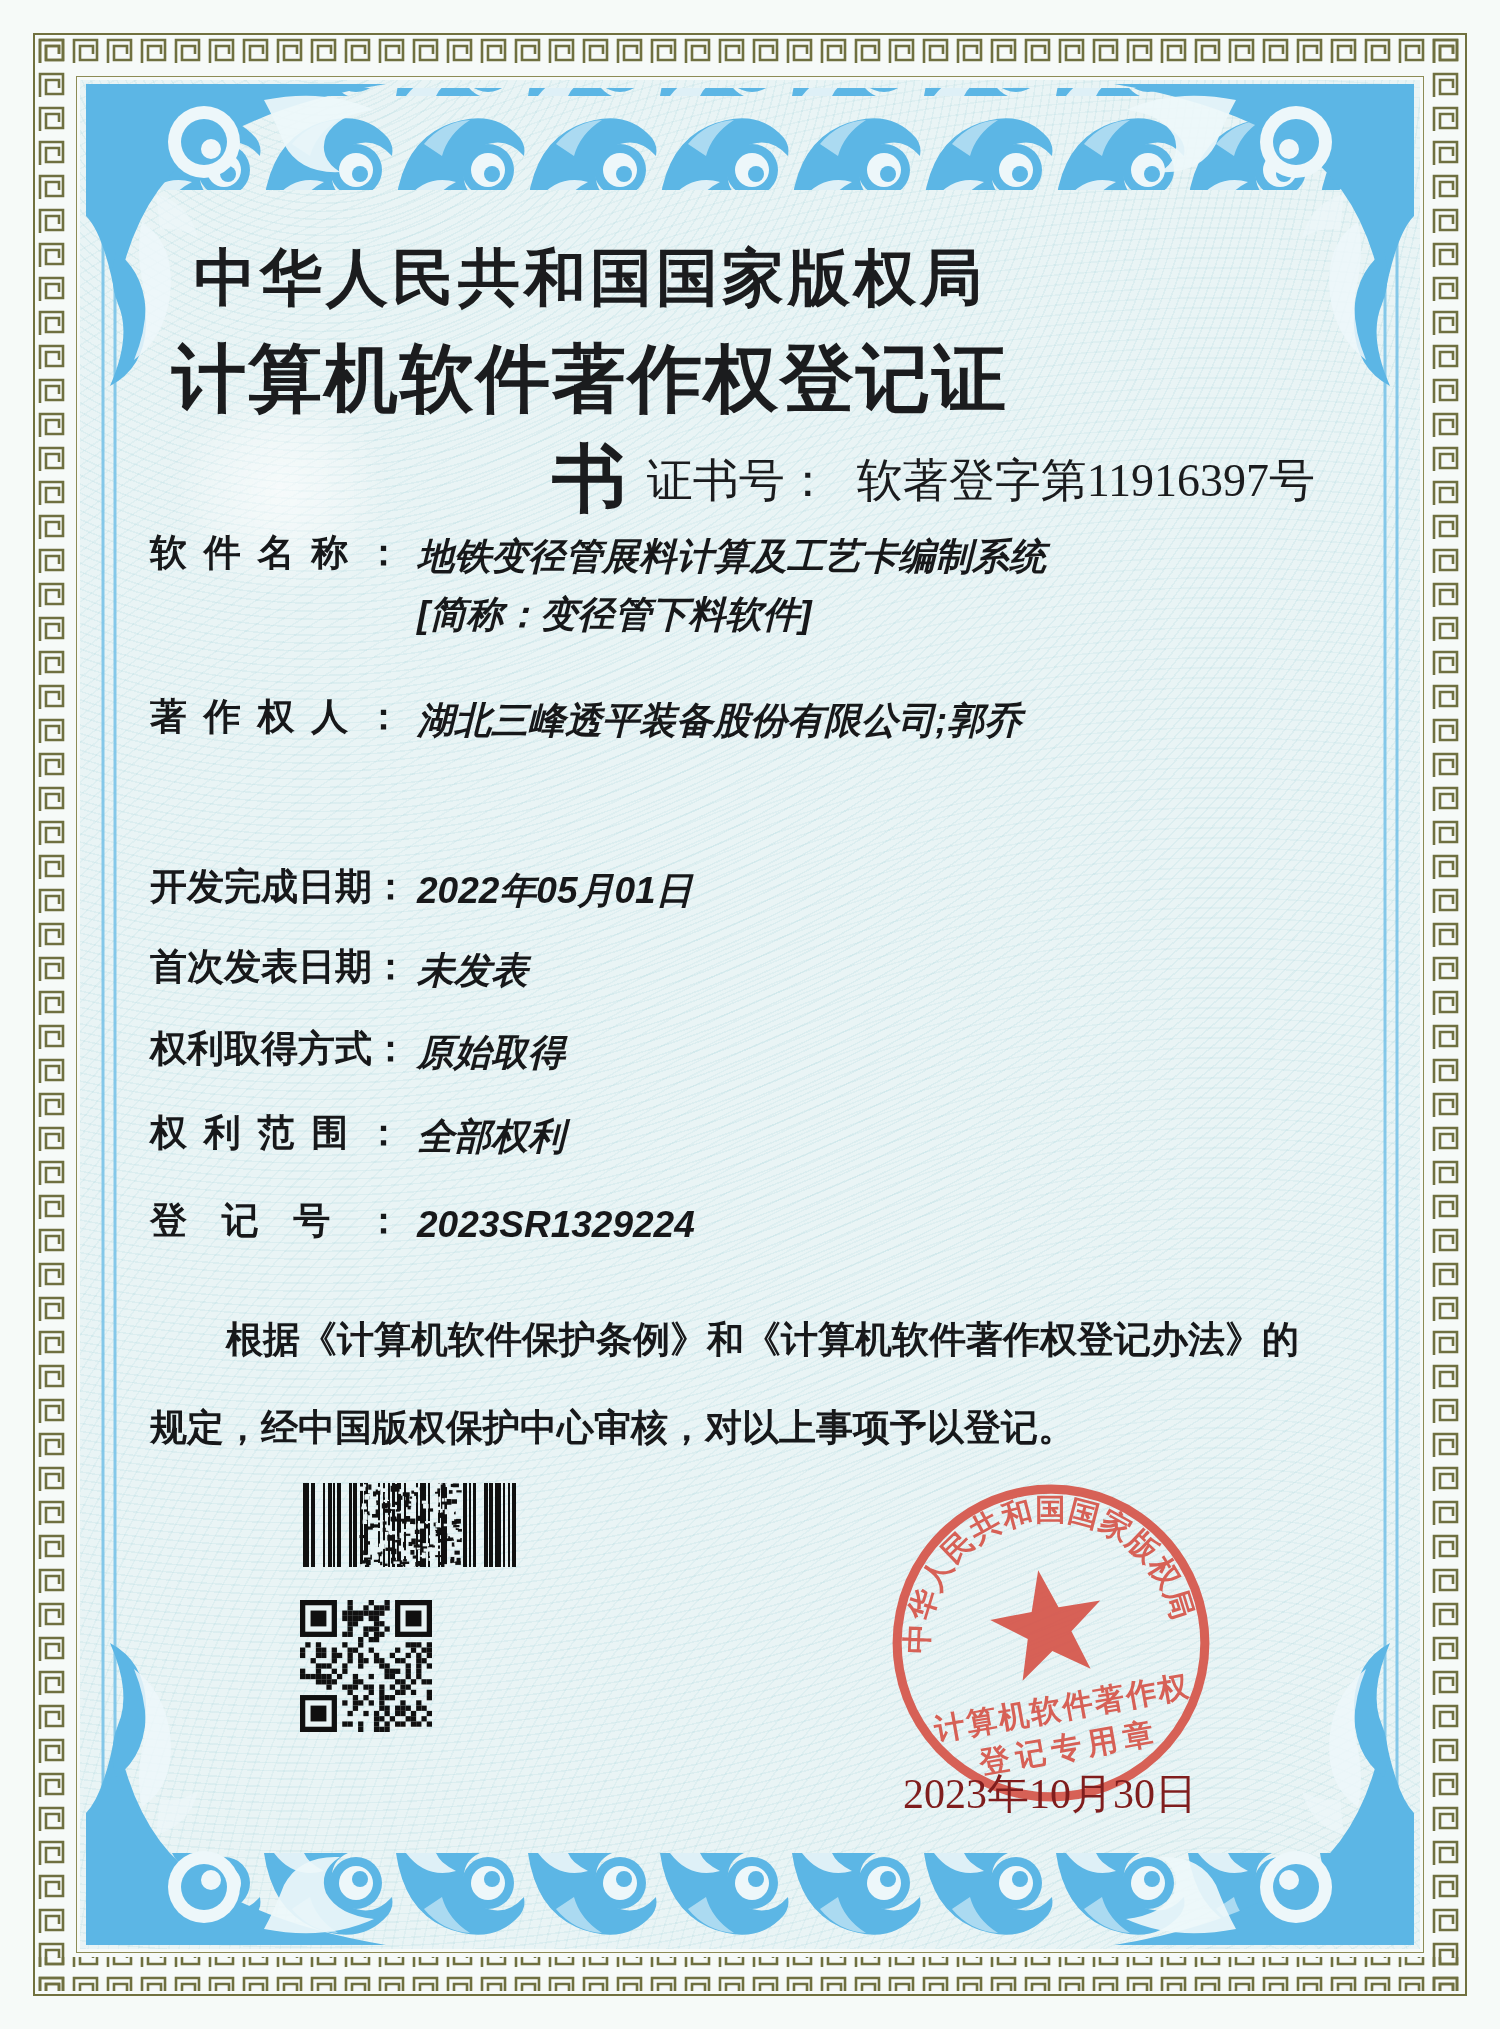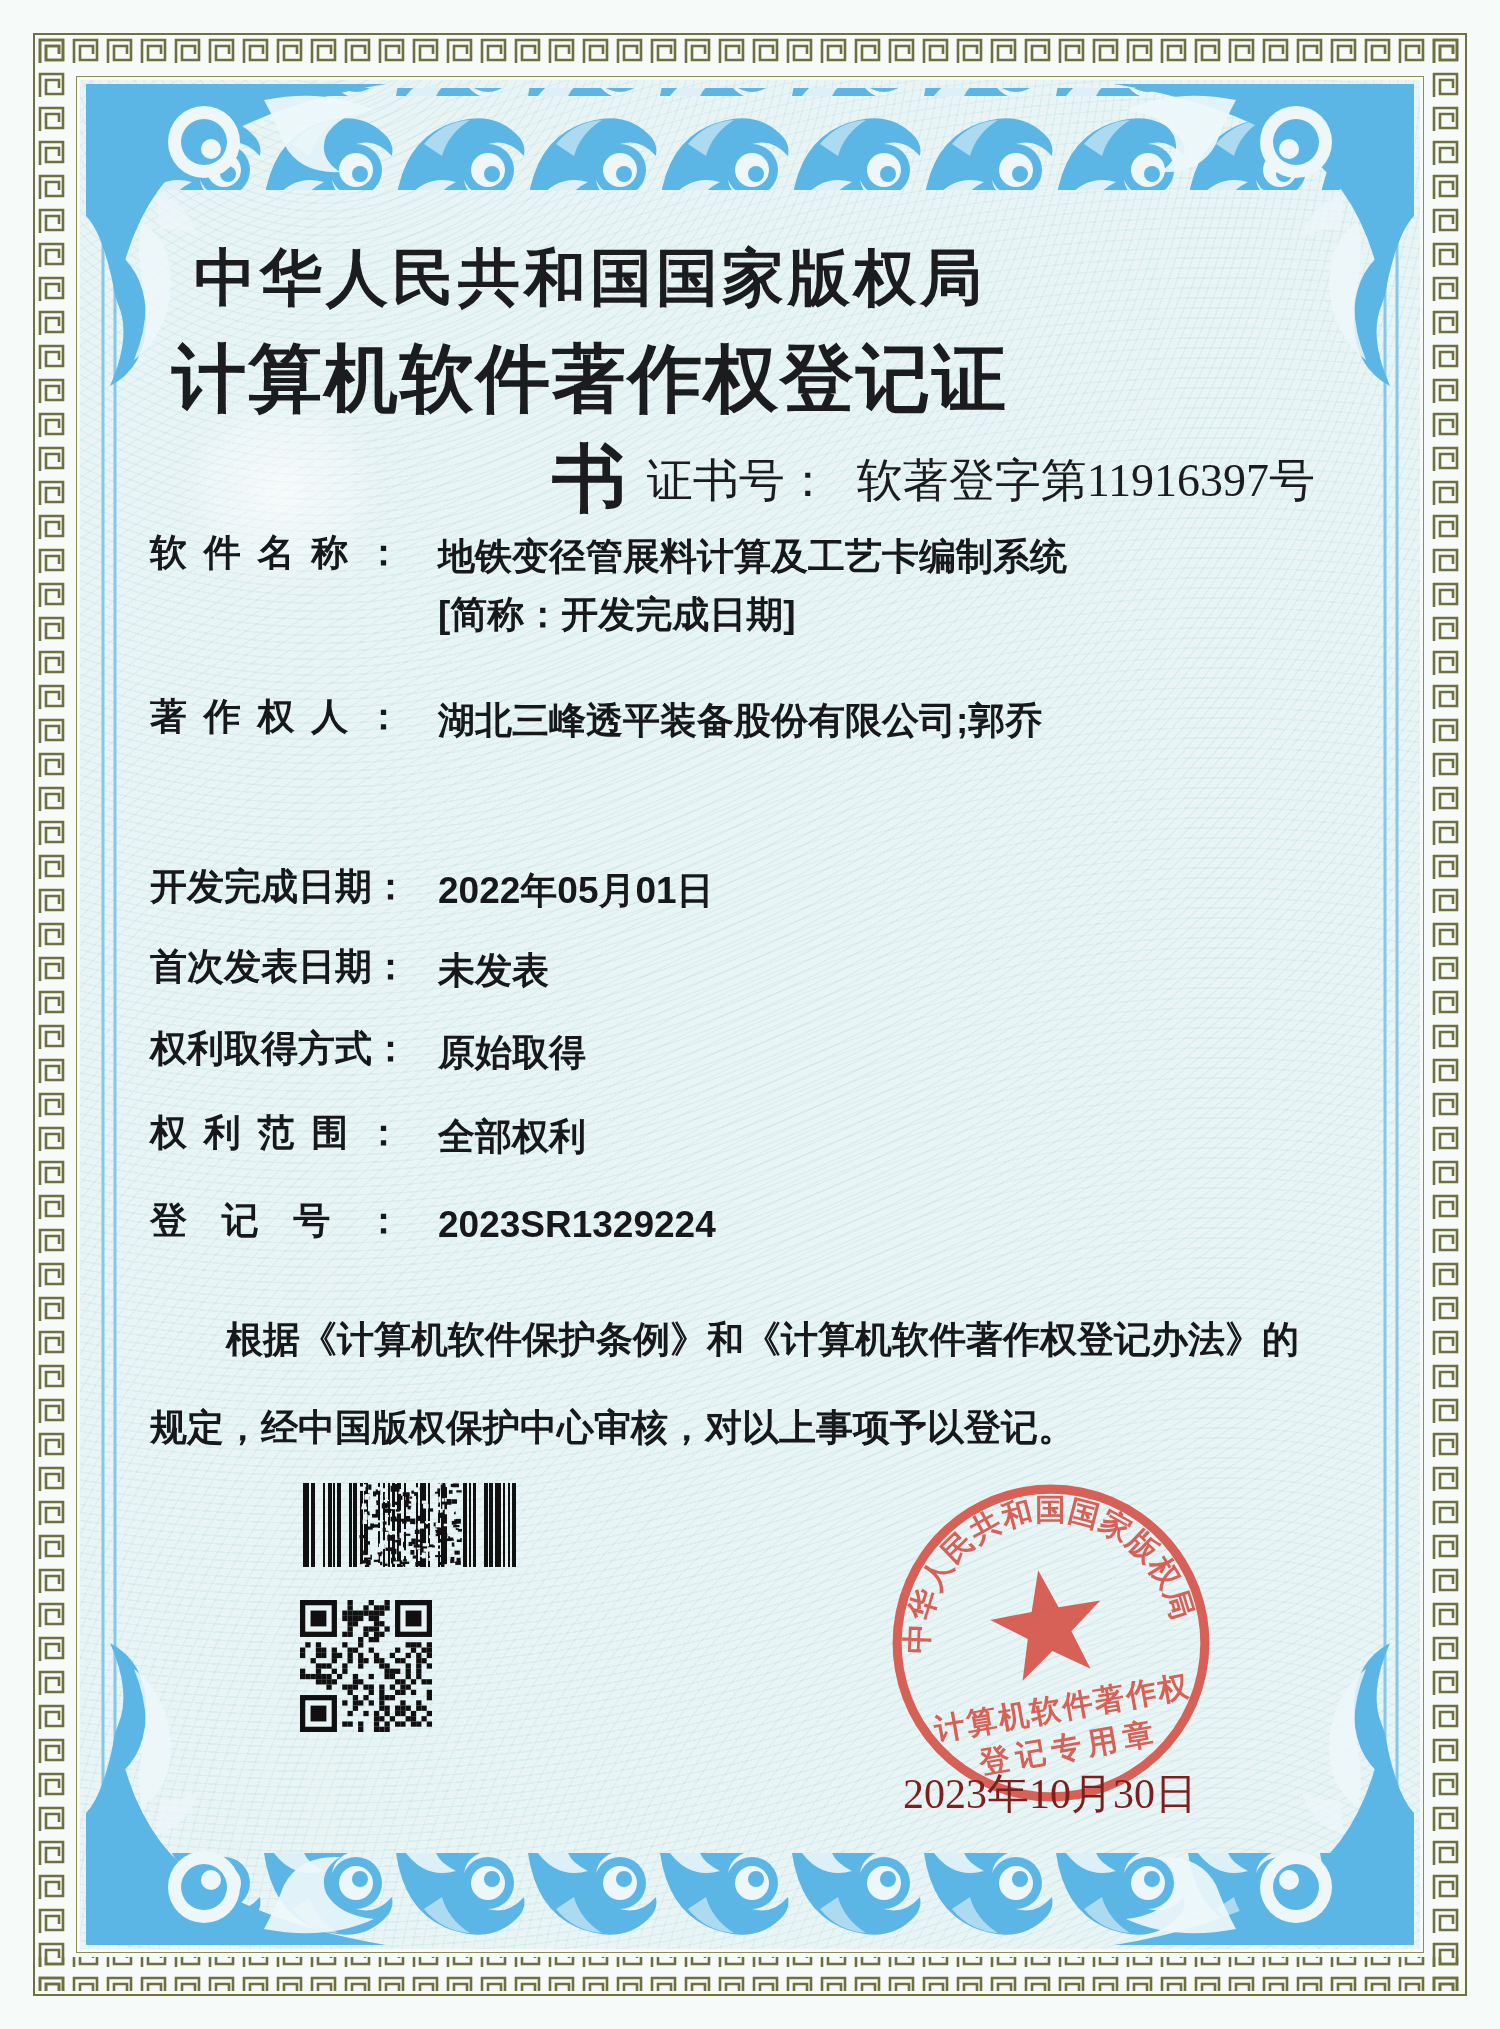--- a/index.html
+++ b/index.html
@@ -19,21 +19,21 @@
   .title1{position:absolute;left:150px;top:236px;width:880px;text-align:center;
           font-family:"Liberation Serif",serif;font-weight:700;font-size:62px;letter-spacing:4px;color:#1b1c1e;}
   .title2{position:absolute;left:140px;top:330px;width:900px;text-align:center;
           font-family:"Liberation Serif",serif;font-weight:700;font-size:74px;letter-spacing:2px;color:#1b1c1e;}
   .certno{position:absolute;right:185px;top:450px;font-family:"Liberation Serif",serif;
           font-size:46px;font-weight:400;color:#1b1c1e;white-space:nowrap;}
   .certno .val{margin-left:26px;}
   .field{position:absolute;left:150px;display:flex;align-items:flex-start;}
   .flabel{display:block;width:252px;font-size:37px;font-weight:700;
           text-align:justify;text-align-last:justify;white-space:nowrap;}
-  .fvalue{margin-left:36px;font-size:37px;font-weight:700;line-height:58px;white-space:nowrap;}
+  .fvalue{margin-left:15px;font-size:37px;font-weight:700;line-height:58px;white-space:nowrap;font-style:italic;}
   .statement{position:absolute;left:150px;top:1296px;width:900px;font-size:37px;font-weight:700;line-height:88px;}
   .statement .l1{text-indent:76px;white-space:nowrap;}
   .statement .l2{white-space:nowrap;}
   .barcode{position:absolute;left:300px;top:1483px;}
   .qrcode{position:absolute;left:300px;top:1600px;}
   .seal{position:absolute;left:884px;top:1476px;}
   .issue-date{position:absolute;left:880px;top:1766px;width:340px;text-align:center;
           font-family:"Liberation Serif",serif;font-size:42px;font-weight:400;color:#7f1d1d;}
 </style>
 </head>
@@ -99,21 +99,21 @@
   <div class="title2">计算机软件著作权登记证书</div>
 
   <div class="certno">
     <span>证书号：</span><span class="val">软著登字第11916397号</span>
   </div>
 
   <div class="field" style="top:528px">
     <span class="flabel">软件名称：</span>
     <div class="fvalue">
       <div>地铁变径管展料计算及工艺卡编制系统</div>
-      <div>[简称：开发完成日期]</div>
+      <div>[简称：变径管下料软件]</div>
     </div>
   </div>
 
   <div class="field" style="top:692px">
     <span class="flabel">著作权人：</span>
     <div class="fvalue">湖北三峰透平装备股份有限公司;郭乔</div>
   </div>
 
   <div class="field" style="top:862px">
     <span class="flabel">开发完成日期：</span>

